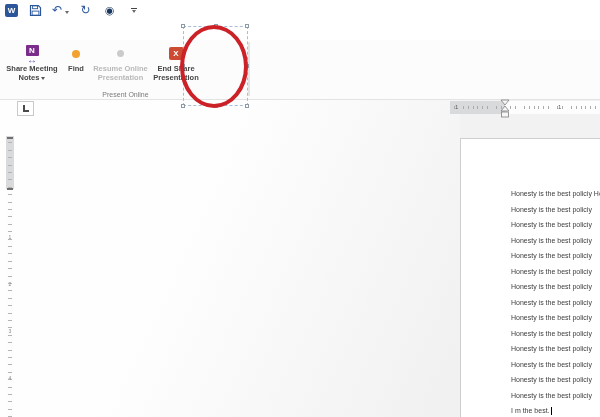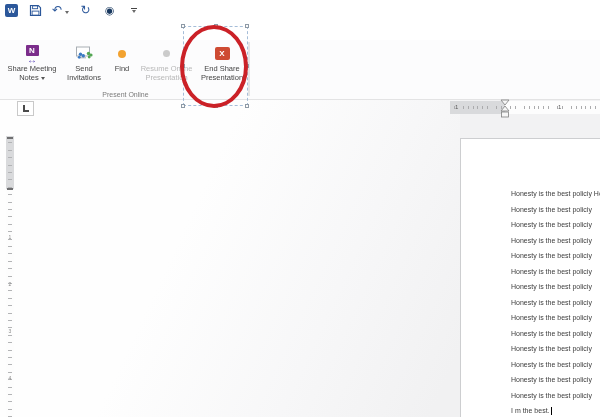--- a/index.html
+++ b/index.html
@@ -23,21 +23,21 @@
   .tab-file{width:46px;margin-left:10px;background:#2b579a;color:#ffffff;}
   .tab-active{width:92px;margin-left:14px;background:#ffffff;color:#2b579a;border:1px solid #d9d9da;border-bottom:none;position:relative;z-index:2;height:21px;margin-bottom:-1px;}
 
   
   .ribbon{left:0;top:40px;width:600px;height:60px;background:#fcfcfd;border-bottom:1px solid #e3e3e4;box-sizing:border-box;display:flex;padding-left:3px;}
   .rgroup{position:relative;display:flex;align-items:flex-start;height:59px;}
   .rgroup-label{position:absolute;bottom:1px;left:0;right:0;text-align:center;font-size:7px;color:#7b7b7b;}
   .rsep{width:1px;height:54px;background:#e4e4e5;margin-top:2px;}
   .rbtn{display:flex;flex-direction:column;align-items:center;padding-top:3px;box-sizing:border-box;}
   .rbtn .ic{height:21px;display:flex;align-items:center;justify-content:center;}
-  .rbtn .lbl{font-size:7.5px;line-height:9px;color:#454545;text-align:center;white-space:nowrap;}
+  .rbtn .lbl{font-size:7.5px;line-height:9px;color:#454545;text-align:center;white-space:nowrap;font-weight:bold;}
   .rbtn .lbl.dis{color:#b8b8b8;}
   .dot{border-radius:50%;}
   .dot-orange{width:8px;height:8px;background:#f2a230;}
   .dot-gray{width:7px;height:7px;background:#cbcbcb;}
   .nb-stack{display:flex;flex-direction:column;align-items:center;}
   .nb-ico{width:13px;height:11px;background:#7b2d8b;border-radius:1px;color:#fff;font-size:8px;font-weight:bold;display:flex;align-items:center;justify-content:center;}
   .nb-arrow{color:#5c47b8;font-weight:bold;font-size:10px;line-height:7px;margin-top:0px;}
   .endx-ico{width:15px;height:13px;background:#ce4b33;border-radius:2px;color:#fff;font-size:8px;font-weight:bold;display:flex;align-items:center;justify-content:center;}
   .lbl-caret{width:0;height:0;border-left:2px solid transparent;border-right:2px solid transparent;border-top:3px solid #555;display:inline-block;margin-left:2px;}
 
@@ -110,37 +110,20 @@
     <div class="rgroup" style="width:245px;">
       <div class="rbtn" style="width:58px;">
         <div class="ic nb-stack">
           <div class="nb-ico">N</div>
           <div class="nb-arrow">↔</div>
         </div>
         <div class="lbl">Share Meeting</div>
         <div class="lbl">
           <span>Notes</span><span class="lbl-caret"></span>
         </div>
-      </div>
-      <div class="rbtn" style="width:46px;">
-        <div class="ic">
-          <svg width="19" height="15" viewBox="0 0 19 15">
-            <rect x="1.5" y="1" width="13" height="9" fill="#fefefe" stroke="#a7adb3" stroke-width="1"></rect>
-            <rect x="7" y="10" width="2" height="1.3" fill="#a7adb3"></rect>
-            <rect x="5" y="11.3" width="6" height="1" fill="#a7adb3"></rect>
-            <circle cx="5.5" cy="8.2" r="1.7" fill="#3a79c3"></circle>
-            <circle cx="8.3" cy="9.8" r="1.7" fill="#3a79c3"></circle>
-            <circle cx="4.2" cy="11.3" r="1.4" fill="#3a79c3"></circle>
-            <circle cx="13.5" cy="7.5" r="1.7" fill="#53a653"></circle>
-            <circle cx="16" cy="9" r="1.6" fill="#53a653"></circle>
-            <circle cx="14.2" cy="11" r="1.4" fill="#53a653"></circle>
-          </svg>
-        </div>
-        <div class="lbl">Send</div>
-        <div class="lbl">Invitations</div>
       </div>
       <div class="rbtn" style="width:30px;">
         <div class="ic">
             <div class="dot dot-orange"></div>
           </div>
         <div class="lbl">Find</div>
       </div>
       <div class="rbtn" style="width:59px;">
         <div class="ic">
             <div class="dot dot-gray"></div>

